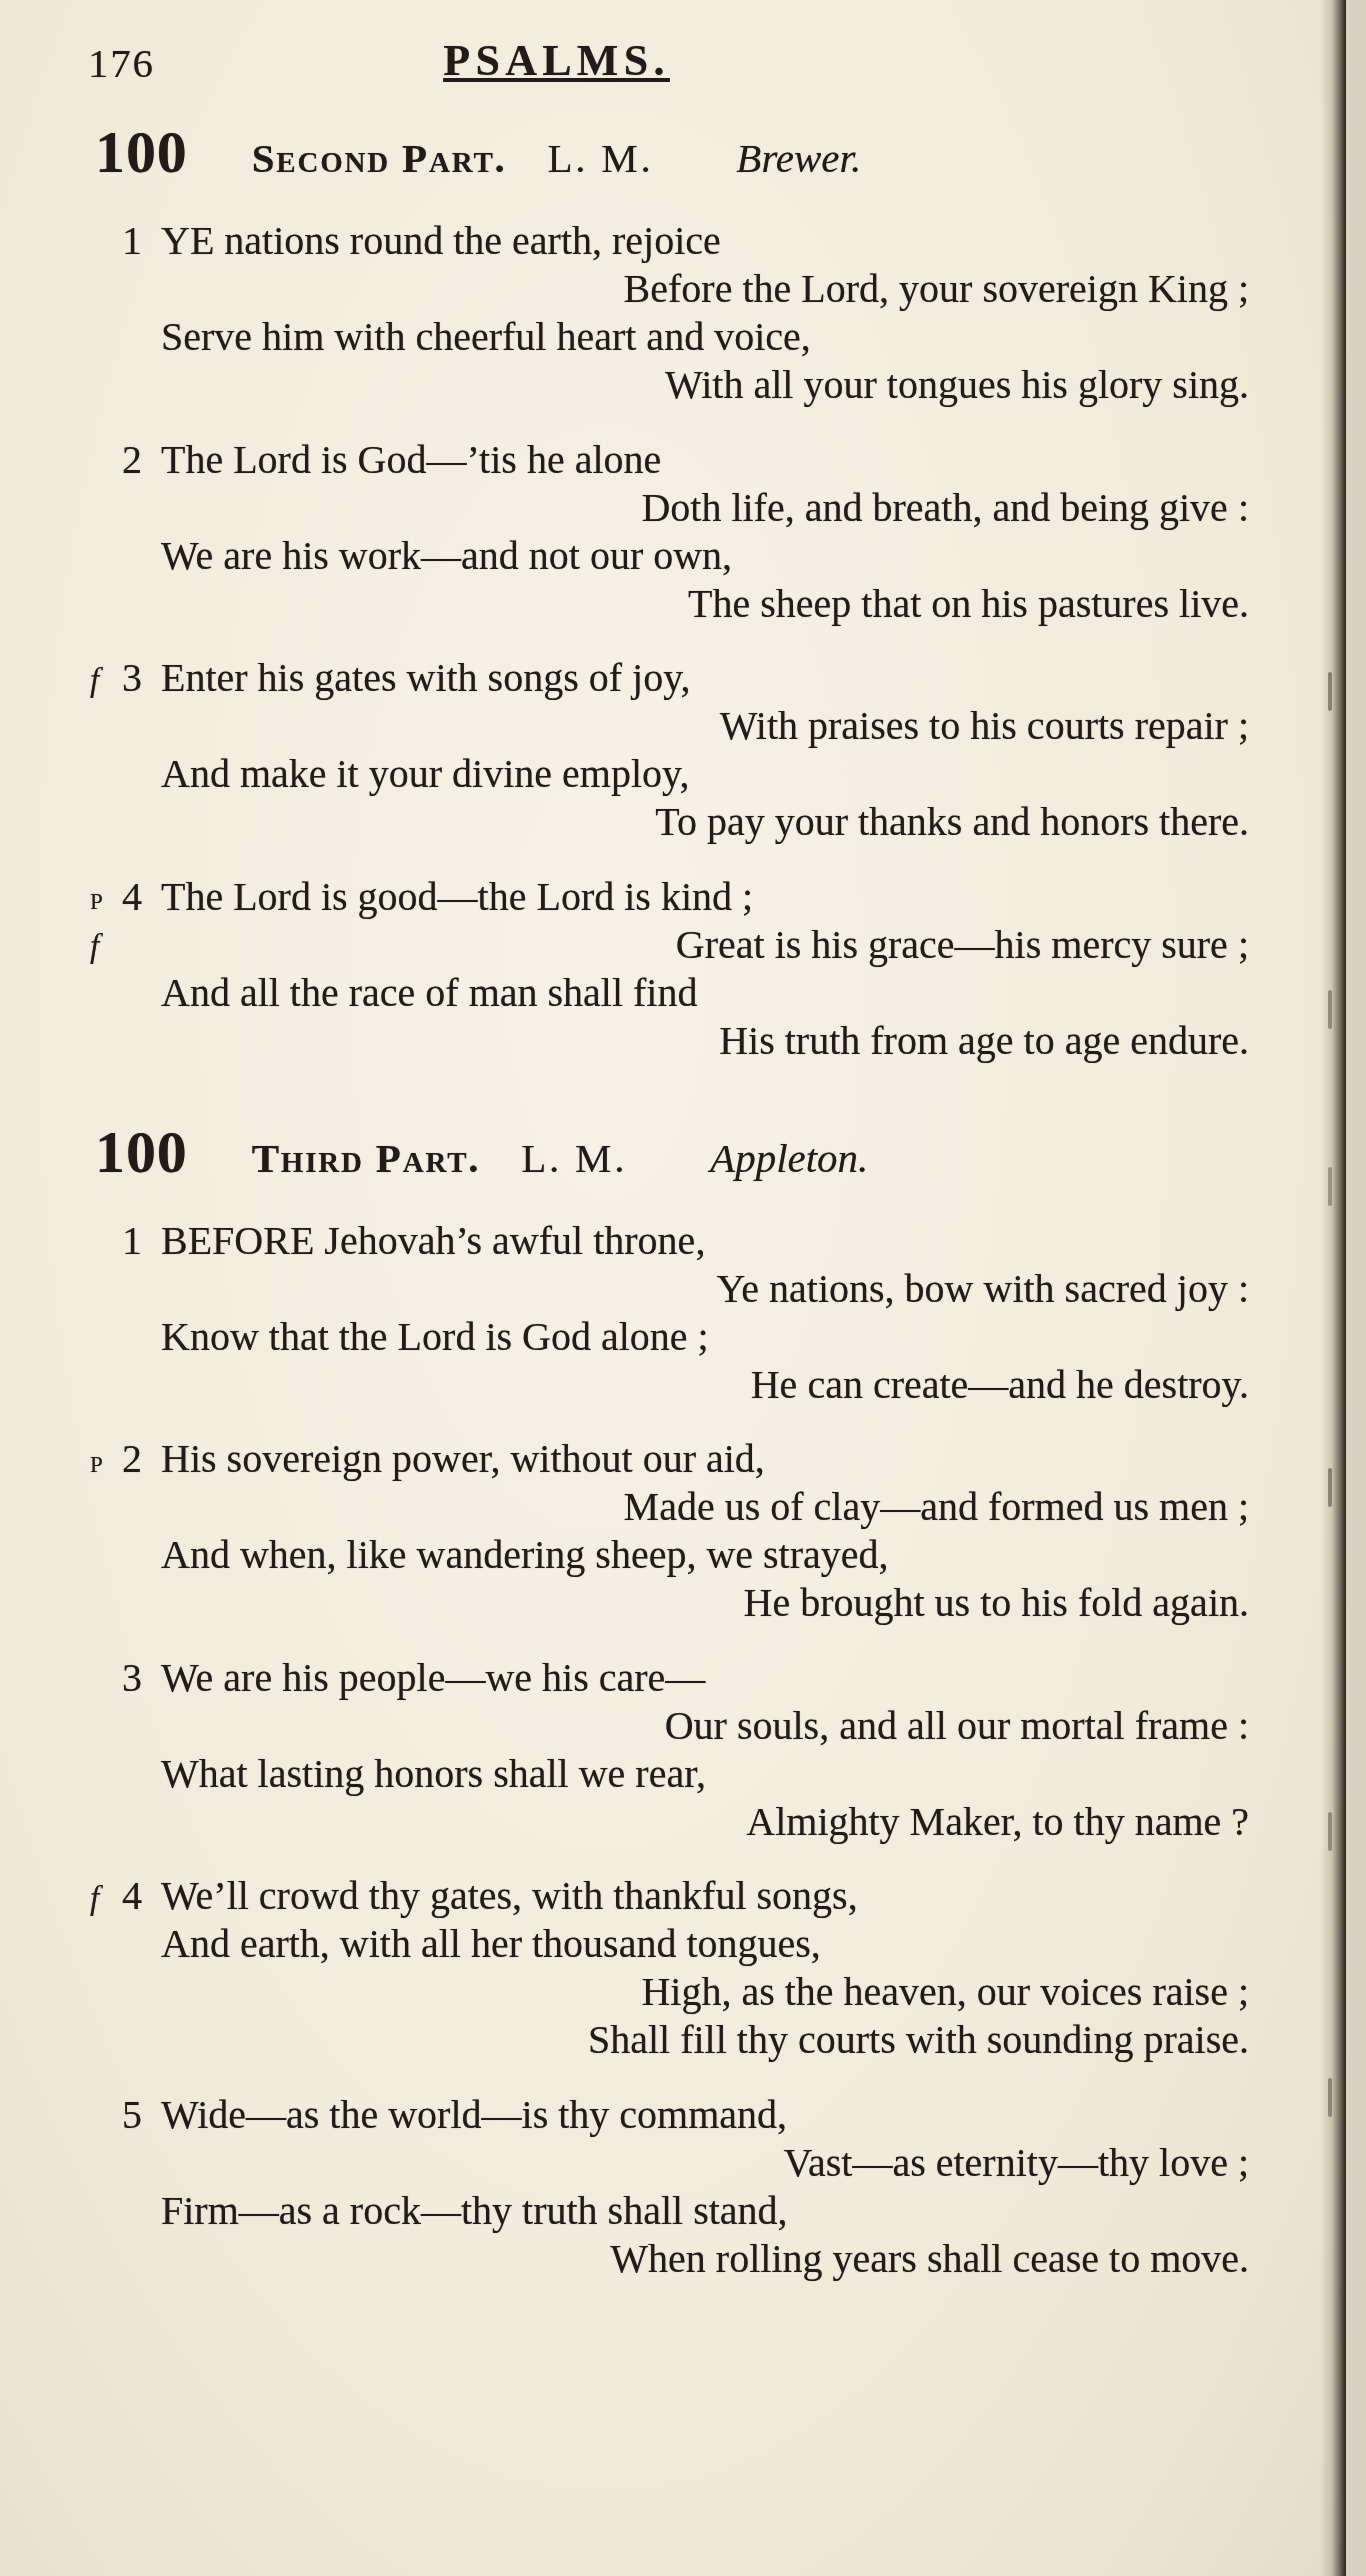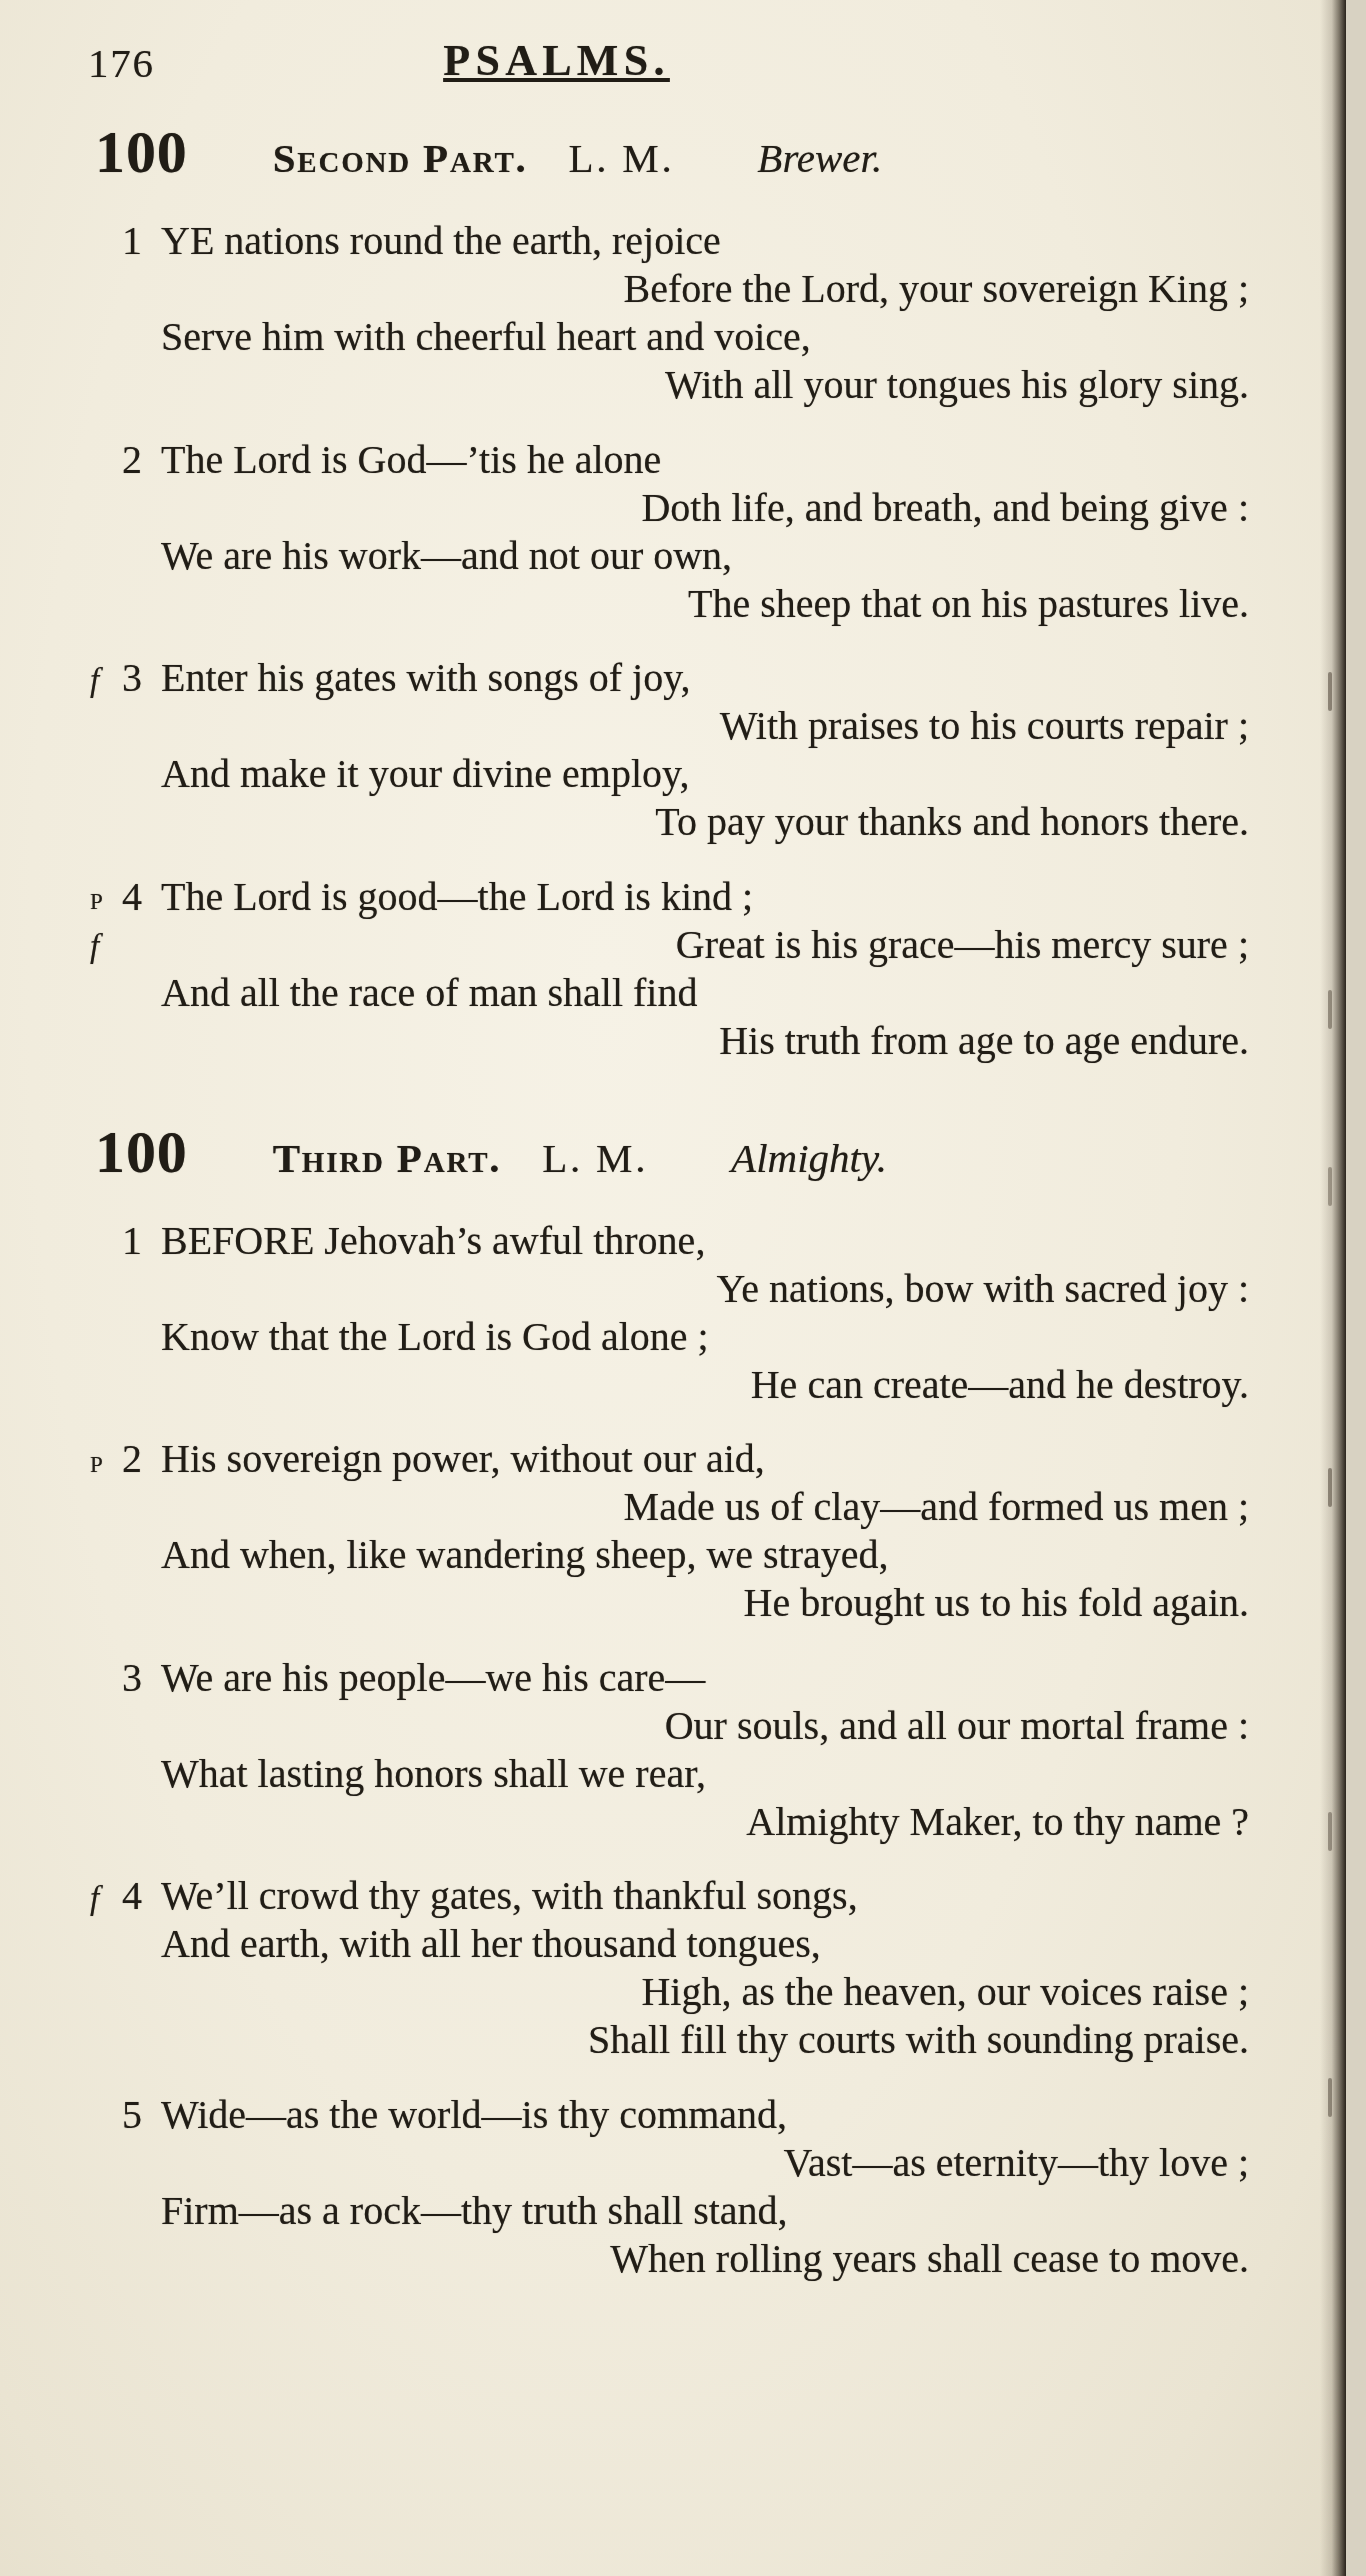--- a/index.html
+++ b/index.html
@@ -38,21 +38,21 @@
   .pagehead { position:relative; width:937px; margin-left:88px; height:58px; }
   .pagenum  { position:absolute; left:0; top:3.5px; font-size:41px; letter-spacing:1.8px; }
   .runtitle { position:absolute; left:0; right:0; top:0; text-align:center;
               font-size:44px; letter-spacing:5.3px; font-weight:bold;text-decoration:underline; }
 
   
   .psalm { margin-top:25px;padding-left:7px; }
   .psalm + .psalm { margin-top:53px; }
   .psalm-head { display:flex; align-items:baseline; margin-left:88px; margin-bottom:30px; }
   .psalm-num  { font-size:60px; font-weight:bold; letter-spacing:0.9px; }
-  .psalm-part { font-size:41px; font-variant:small-caps; letter-spacing:1.8px; margin-left:85px; font-weight:bold; }
+  .psalm-part { font-size:41px; font-variant:small-caps; letter-spacing:1.8px; margin-left:64px; font-weight:bold; }
   .psalm-meter{ font-size:41px; letter-spacing:2.7px; margin-left:41px; font-weight:normal; }
   .psalm-tune { font-size:41px; font-style:italic; margin-left:83px; }
 
   
   .verses { margin-left:154px; margin-right:97px; font-size:40px; line-height:48px; }
   .verse  { margin-bottom:26.5px; }
   .vline  { position:relative; white-space:nowrap; }
   .vline.indent { padding-left:53px;text-align:right; }
   .vnum   { position:absolute; left:-39px; top:0; }
   .mark   { position:absolute; left:-71px; top:1.8px; font-size:33px; }
@@ -102,21 +102,21 @@
             <div class="vline"><span class="ltext">And all the race of man shall find</span></div>
             <div class="vline indent"><span class="ltext">His truth from age to age endure.</span></div>
           </div>
         </div>
       </section>
       <section class="psalm">
         <div class="psalm-head">
           <span class="psalm-num">100</span>
           <span class="psalm-part">Third Part.</span>
           <span class="psalm-meter">L. M.</span>
-          <span class="psalm-tune">Almighty.</span>
+          <span class="psalm-tune">Appleton.</span>
         </div>
         <div class="verses">
           <div class="verse">
             <div class="vline"><span class="vnum">1</span><span class="ltext">BEFORE Jehovah’s awful throne,</span></div>
             <div class="vline indent"><span class="ltext">Ye nations, bow with sacred joy :</span></div>
             <div class="vline"><span class="ltext">Know that the Lord is God alone ;</span></div>
             <div class="vline indent"><span class="ltext">He can create—and he destroy.</span></div>
           </div>
           <div class="verse">
             <div class="vline"><span class="mark mk-p">p</span><span class="vnum">2</span><span class="ltext">His sovereign power, without our aid,</span></div>

